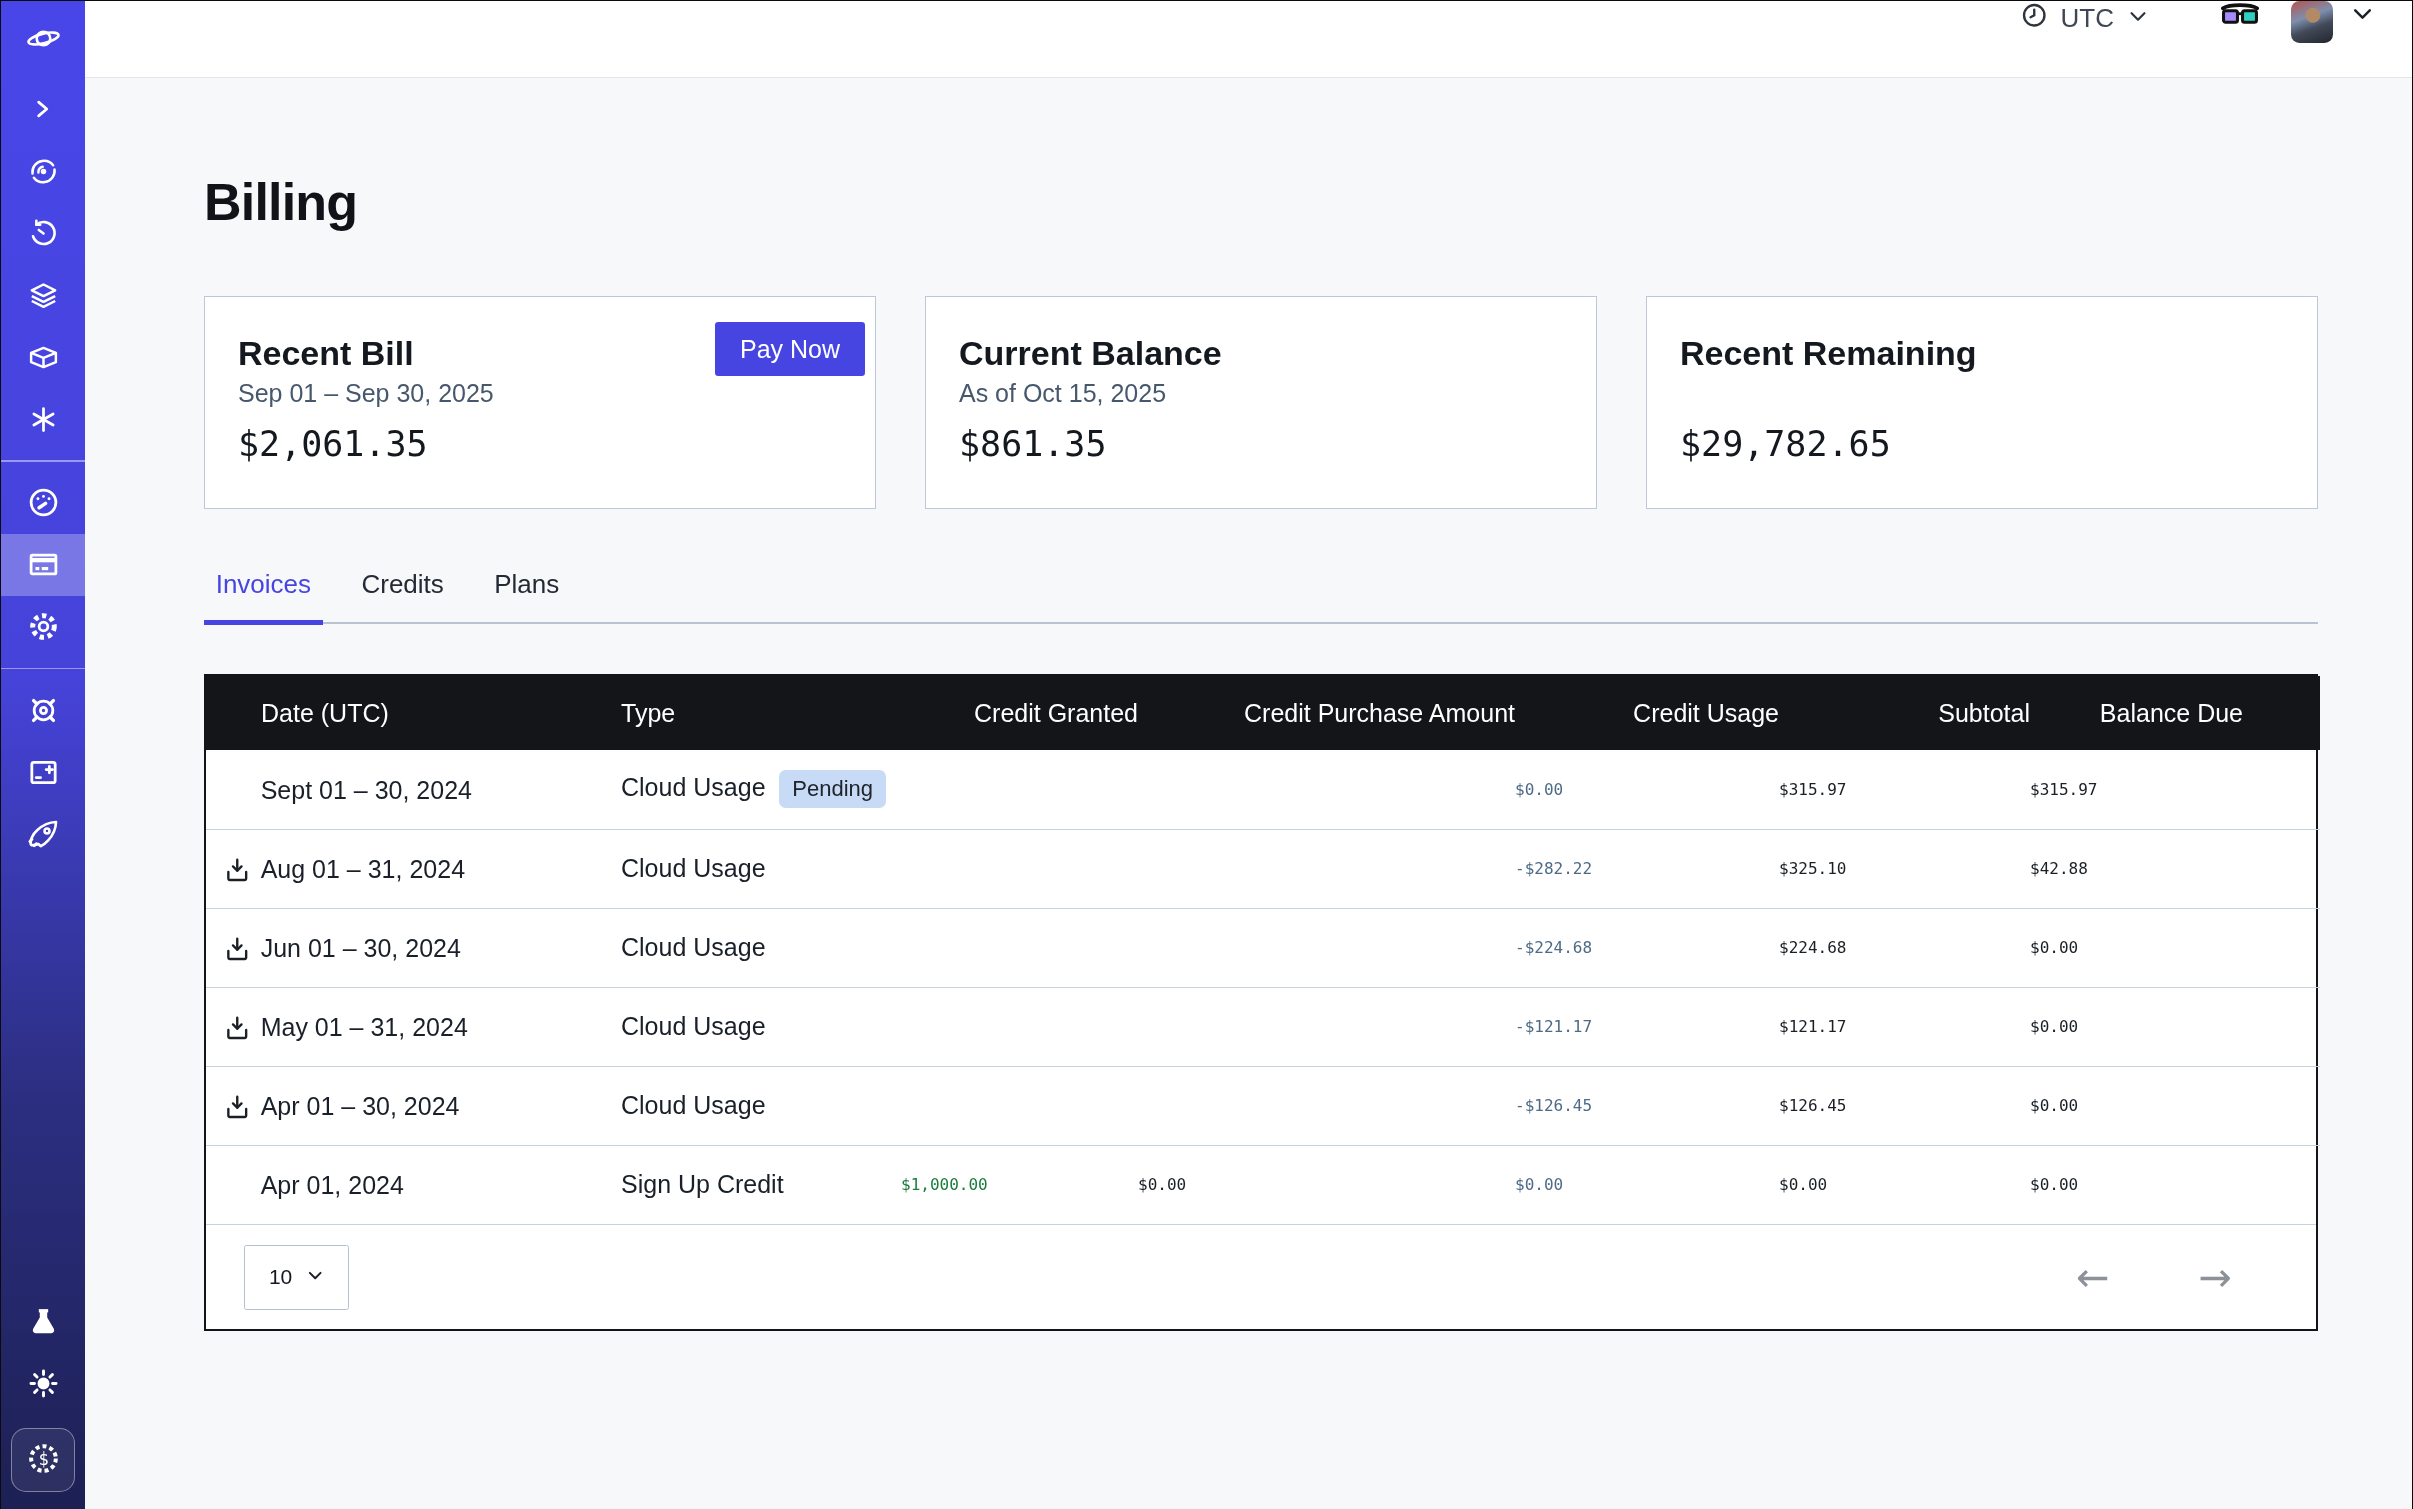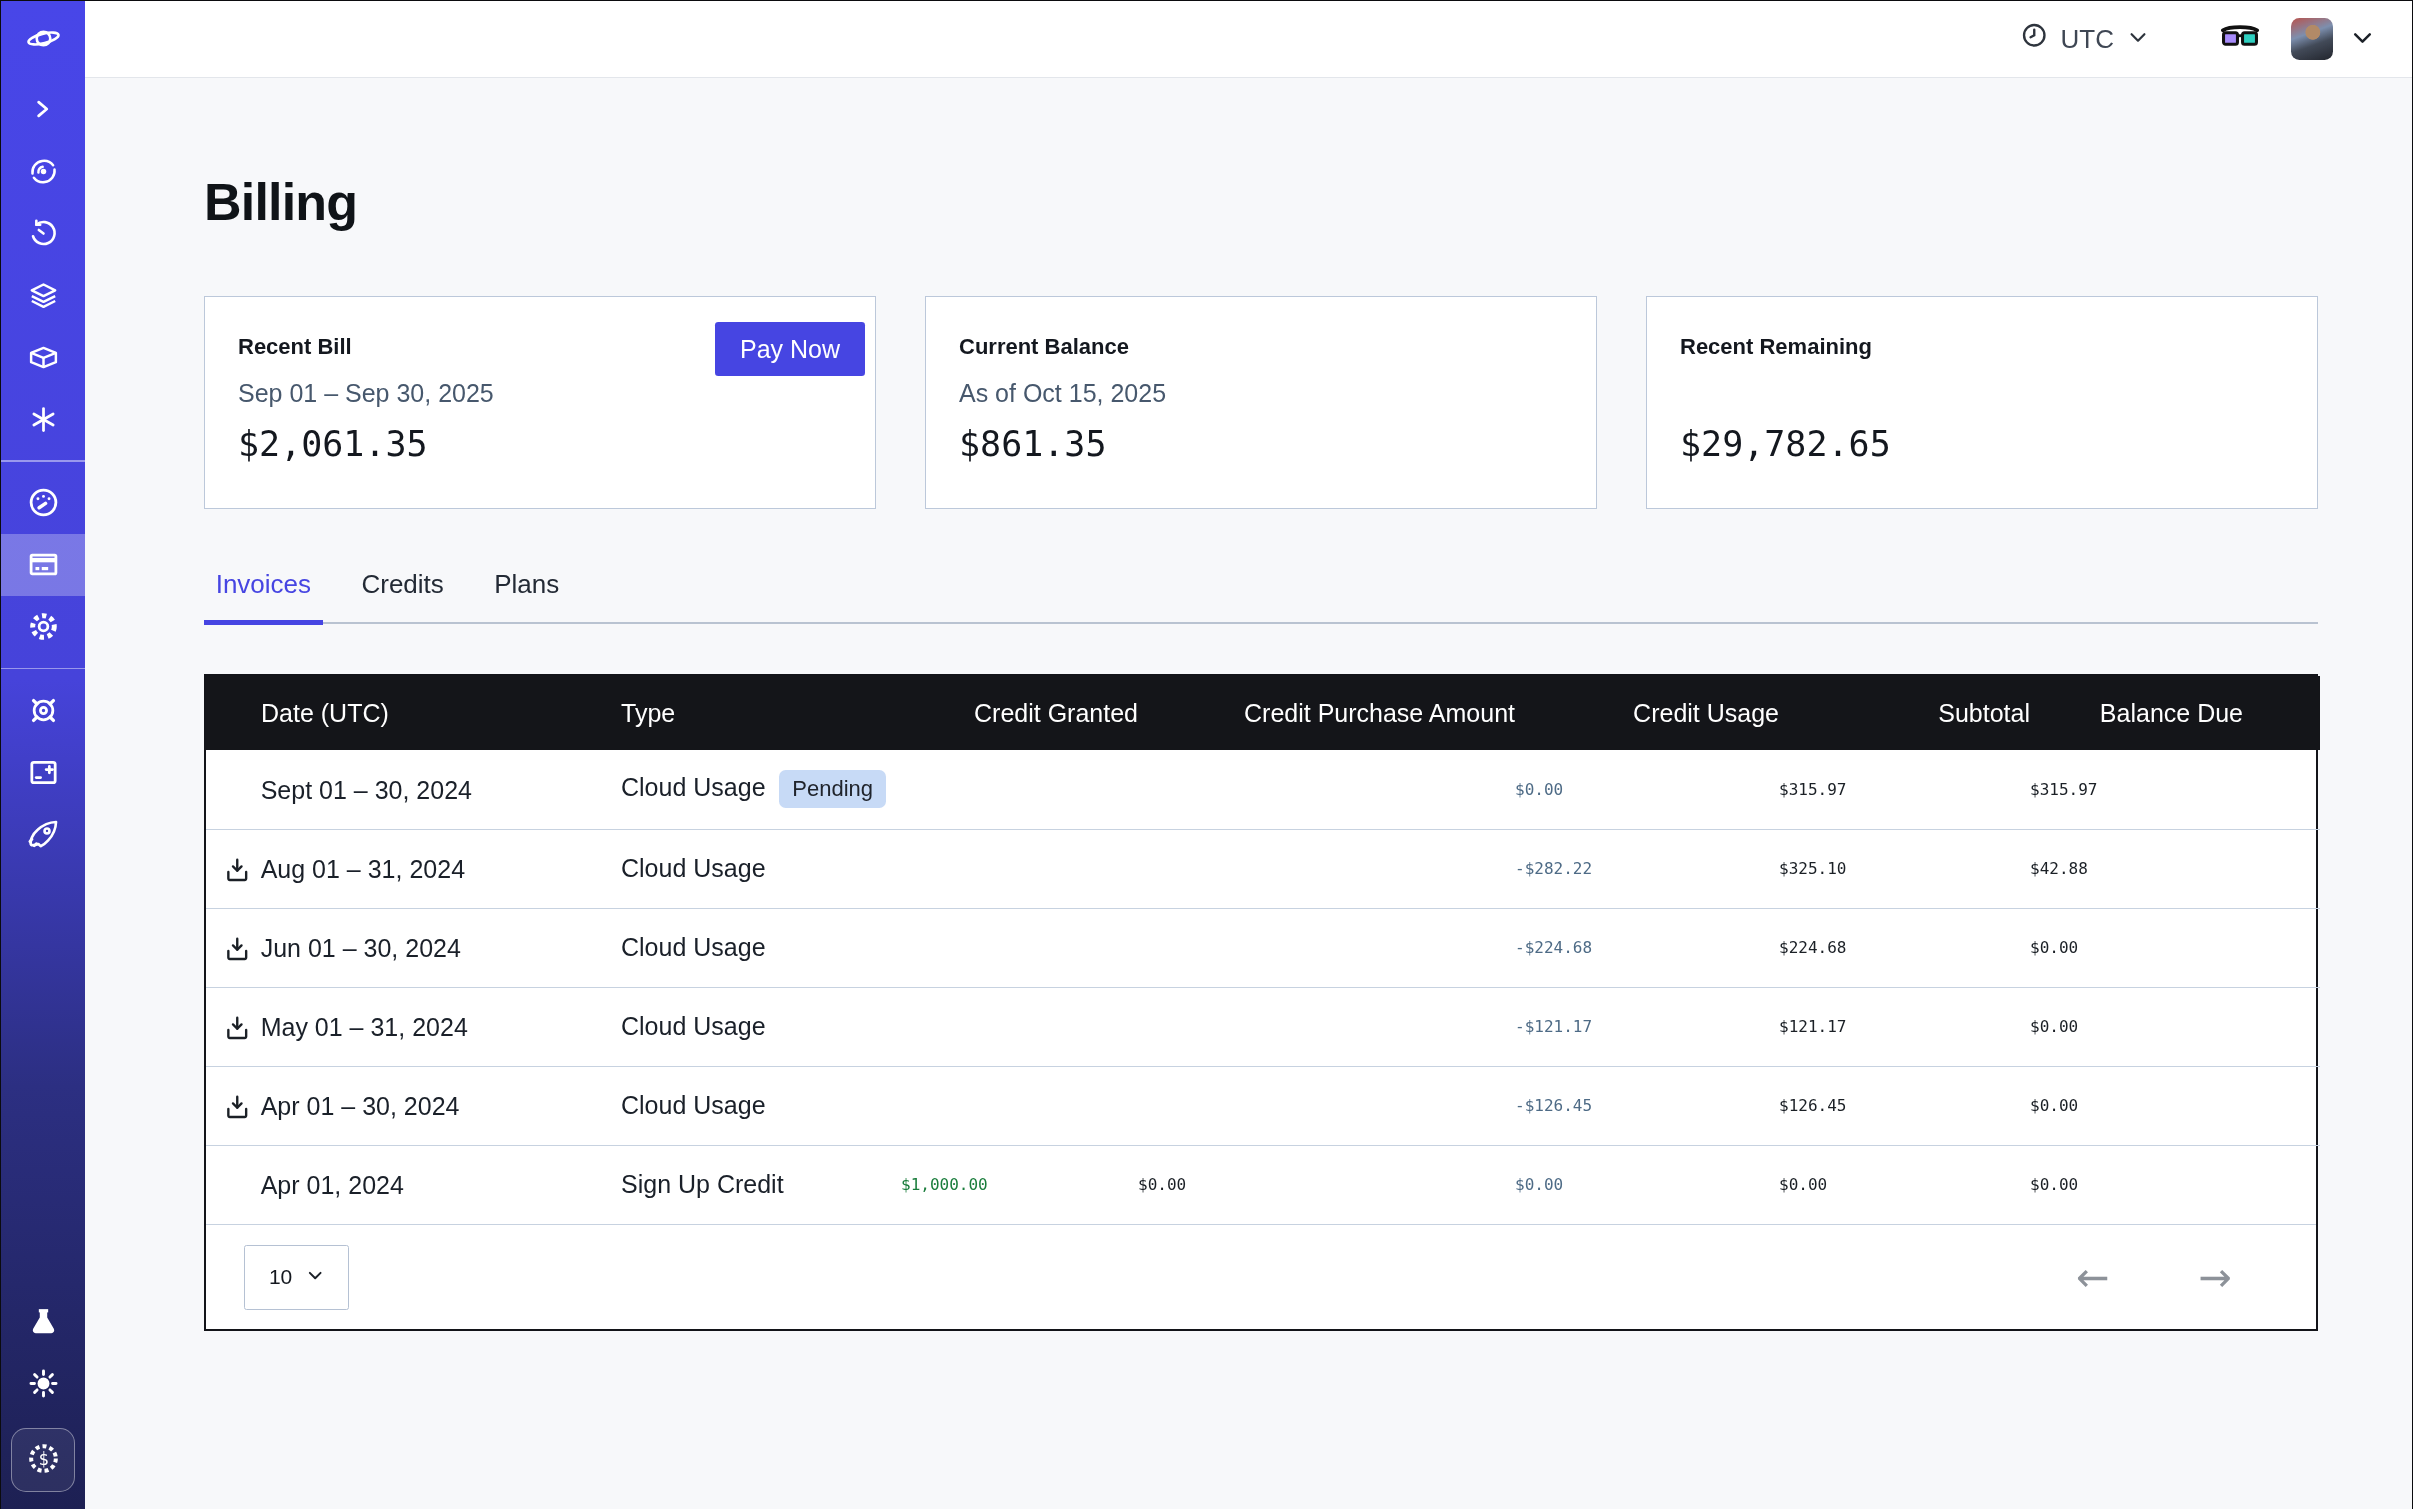--- a/index.html
+++ b/index.html
@@ -26,38 +26,38 @@
   .side-logo{height:77px;display:flex;align-items:center;justify-content:center;}
   .side-divider{height:1.7px;background:rgba(255,255,255,.45);margin:10px 0;flex:0 0 auto;}
   .side-slot.active{background:rgba(255,255,255,.28);}
   .side-spacer{flex:1 1 auto;}
   .side-bottom{display:flex;flex-direction:column;align-items:center;padding-bottom:16.7px;}
   .dollar-btn{width:64px;height:64px;border:1.7px solid rgba(255,255,255,.4);border-radius:15px;
     background:rgba(255,255,255,.07);display:flex;align-items:center;justify-content:center;margin-top:13.4px;}
 
   
   .topbar{position:absolute;left:84px;top:0;right:0;height:77px;background:#fff;border-bottom:1.7px solid #e3e6eb;
-    display:flex;align-items:center;justify-content:flex-end;padding-right:37px;z-index:4;}
+    display:flex;align-items:flex-start;justify-content:flex-end;padding-right:37px;z-index:4;}
   .tz{display:flex;align-items:center;gap:11.7px;color:#3f4754;font-size:26px;}
   .tz-chev{margin-left:1.7px;}
   .glasses{margin-left:72px;display:flex;align-items:center;}
   .avatar{margin-left:32px;width:42px;height:42px;border-radius:8.4px;
     background:
       radial-gradient(circle at 52% 34%, #b28a67 0 20%, rgba(0,0,0,0) 22%),
       linear-gradient(160deg,#b8534d 0%,#7d8fae 38%,#424a58 62%,#22252d 100%);}
   .acct-chev{margin-left:16.7px;}
 
   
   .main{position:absolute;left:84px;top:77px;right:0;bottom:0;background:var(--page-bg);
     padding:94px 94px 0 119px;overflow:hidden;}
   h1.page-title{font-size:52px;font-weight:600;letter-spacing:-0.8px;color:#101418;}
 
   .cards{display:flex;gap:49px;margin-top:64px;}
   .card{position:relative;flex:1 1 0;height:213px;background:#fff;border:1.7px solid var(--card-border);}
-  .card-title{position:absolute;left:33px;top:37px;font-size:22px;font-weight:600;color:#14181f;}
+  .card-title{position:absolute;left:33px;top:37px;font-size:34px;font-weight:600;color:#14181f;}
   .card-subtitle{position:absolute;left:33px;top:82px;font-size:25px;color:var(--slate);}
   .card-amount{position:absolute;left:33px;top:127px;font-size:35px;color:#14181f;
     font-family:"DejaVu Sans Mono","Liberation Mono",monospace;}
   .pay-btn{position:absolute;right:10px;top:25px;height:54px;padding:0 25px;background:var(--accent);
     color:#fff;font-size:25px;border:none;border-radius:3.3px;display:flex;align-items:center;cursor:pointer;
     font-family:inherit;}
 
   .tabs{display:flex;gap:27px;margin-top:60px;border-bottom:2.5px solid #b9c3d1;}
   .tab{position:relative;padding:0 11.7px 22px 11.7px;font-size:26px;font-weight:500;color:#232a35;cursor:pointer;}
   .tab.active{color:var(--accent);}

